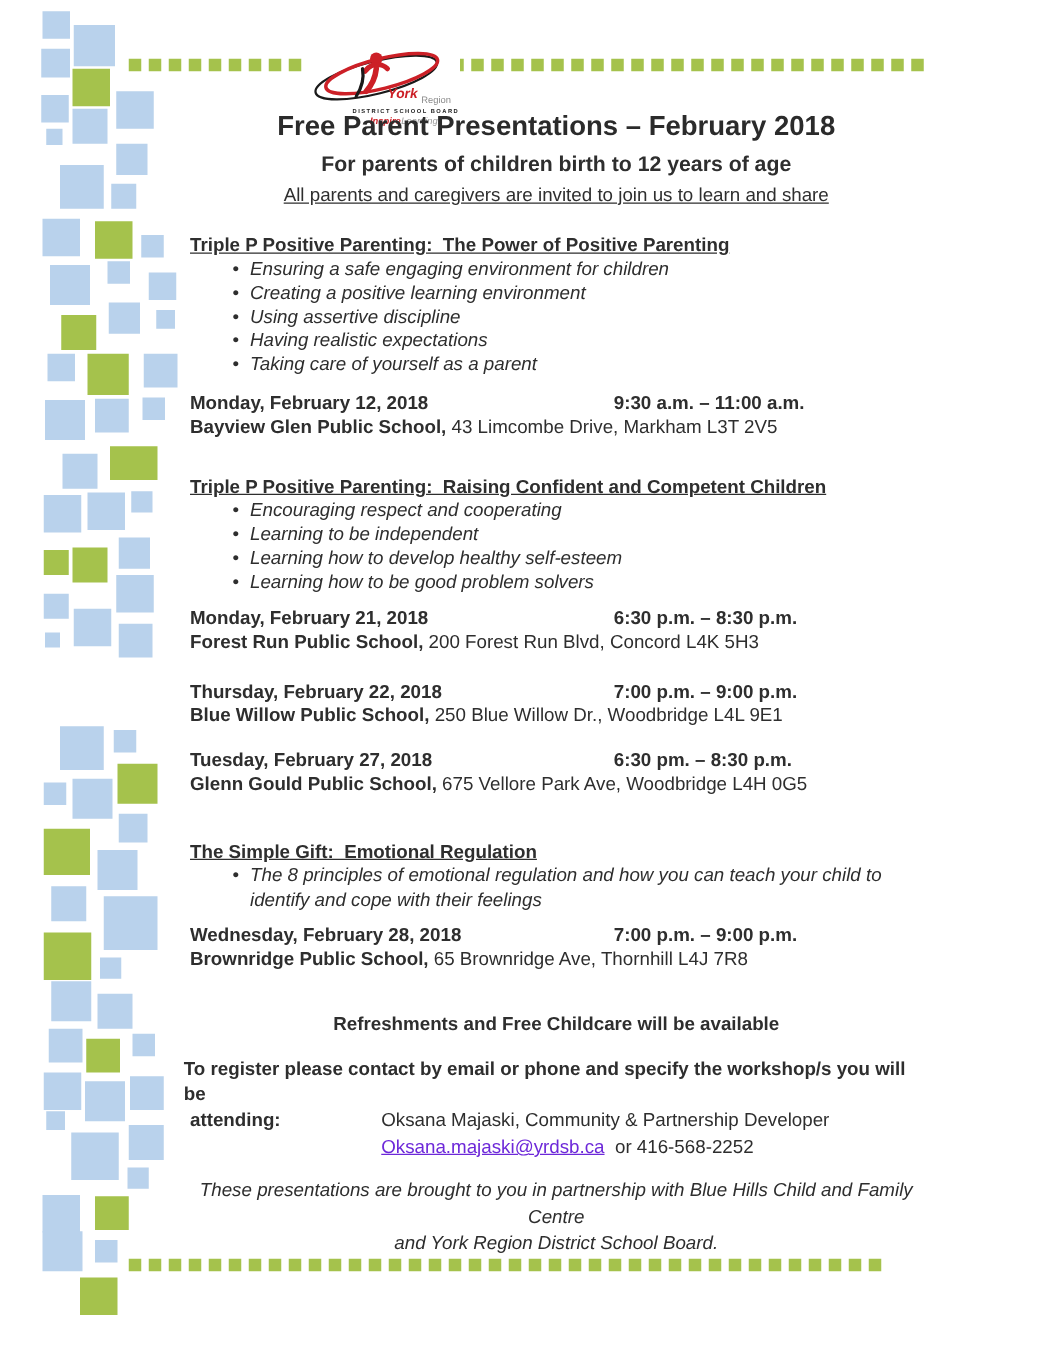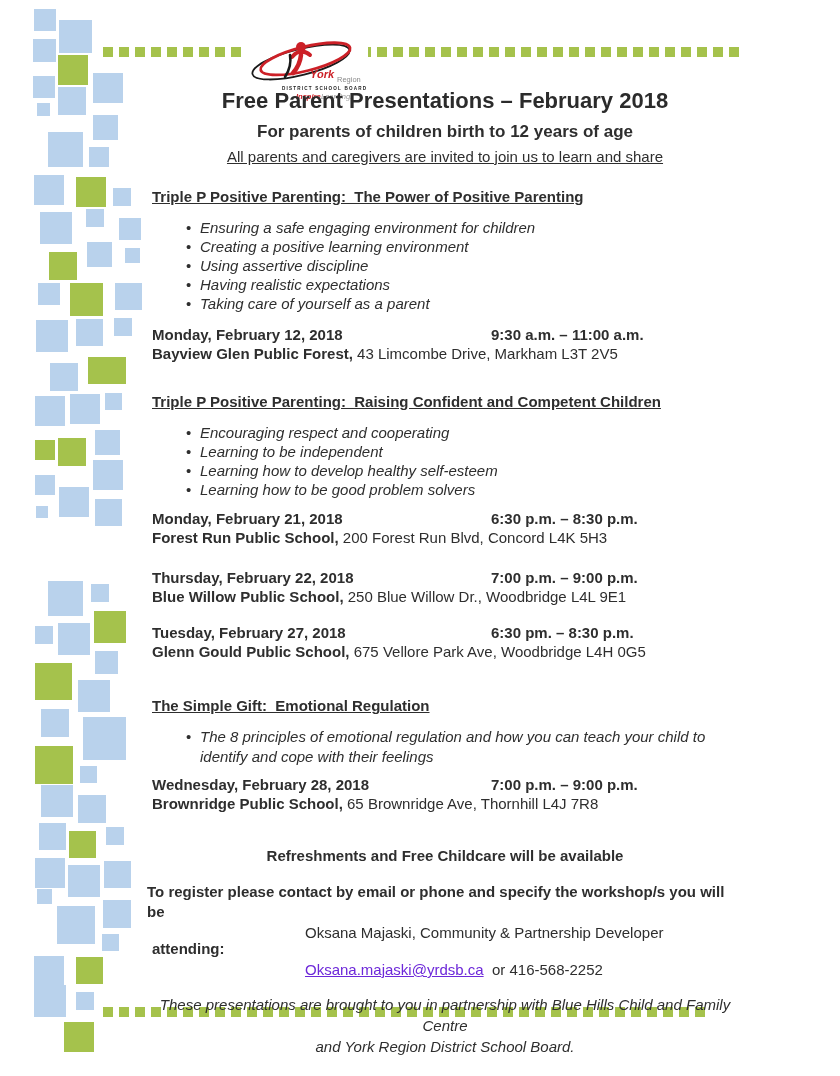--- a/index.html
+++ b/index.html
@@ -21,21 +21,21 @@
   
   .content{position:absolute;left:152px;top:88px;width:586px;font-size:15px;line-height:19px;}
   .keep-ws{white-space:pre-wrap;}
   .title{font-size:22px;line-height:26px;font-weight:bold;text-align:center;color:#2b2b2b;}
   .subtitle{font-size:17px;line-height:22px;font-weight:bold;text-align:center;margin-top:7px;}
   .tagline{font-size:15px;line-height:20px;text-align:center;margin-top:4px;text-decoration:underline;}
   .section-heading{font-weight:bold;text-decoration:underline;line-height:19px;}
   .s1{margin-top:20px;}
   .s2{margin-top:28px;}
   .s3{margin-top:34px;}
-  ul.bullets{list-style:none;margin:12px 0 0 0;padding:0;}
+  ul.bullets{list-style:none;margin:0 0 0 0;padding:0;}
   ul.bullets li{
     position:relative;font-style:italic;line-height:19px;
     padding-left:48px;padding-right:10px;
   }
   ul.bullets li::before{
     content:"\2022";position:absolute;left:34px;top:0;
     font-style:normal;font-size:15px;
   }
   .s3 ul.bullets li{line-height:20px;}
   .event{margin-top:16px;}
@@ -45,21 +45,21 @@
   .event.mt8{margin-top:8px;}
   .event-row{display:flex;line-height:19px;}
   .event-date{font-weight:bold;width:300px;flex:0 0 auto;}
   .event-time{font-weight:bold;margin-left:39px;}
   .event-loc{line-height:20px;}
   .school{font-weight:bold;}
   .refreshments{margin-top:32px;text-align:center;font-weight:bold;line-height:20px;}
   .register{margin-top:16px;}
   .reg-line1{font-weight:bold;line-height:20px;margin-left:-5px;}
   .reg-row{display:flex;line-height:21px;}
-  .reg-label{font-weight:bold;width:153px;flex:0 0 auto;margin-top:16px;}
+  .reg-label{font-weight:bold;width:153px;flex:0 0 auto;}
   .reg-row2{margin-left:153px;line-height:21px;}
   a.email{color:#6d28d9;text-decoration:underline;cursor:pointer;}
   .partnership{margin-top:14px;text-align:center;font-style:italic;line-height:21px;}
 </style>
 </head>
 <body>
 
 <div class="page">
 
   <div class="decor-layer">
@@ -245,21 +245,21 @@
         <li>Using assertive discipline</li>
         <li>Having realistic expectations</li>
         <li>Taking care of yourself as a parent</li>
       </ul>
       <div class="event first">
         <div class="event-row">
           <span class="event-date">Monday, February 12, 2018</span>
           <span class="event-time keep-ws">9:30 a.m. – 11:00 a.m.</span>
         </div>
         <div class="event-loc">
-          <span class="school">Bayview Glen Public Forest,</span><span class="keep-ws"> 43 Limcombe Drive, Markham L3T 2V5</span>
+          <span class="school">Bayview Glen Public School,</span><span class="keep-ws"> 43 Limcombe Drive, Markham L3T 2V5</span>
         </div>
       </div>
     </div>
 
     <div class="section s2">
       <div class="section-heading keep-ws">Triple P Positive Parenting:  Raising Confident and Competent Children</div>
       <ul class="bullets">
         <li>Encouraging respect and cooperating</li>
         <li>Learning to be independent</li>
         <li>Learning how to develop healthy self-esteem</li>

